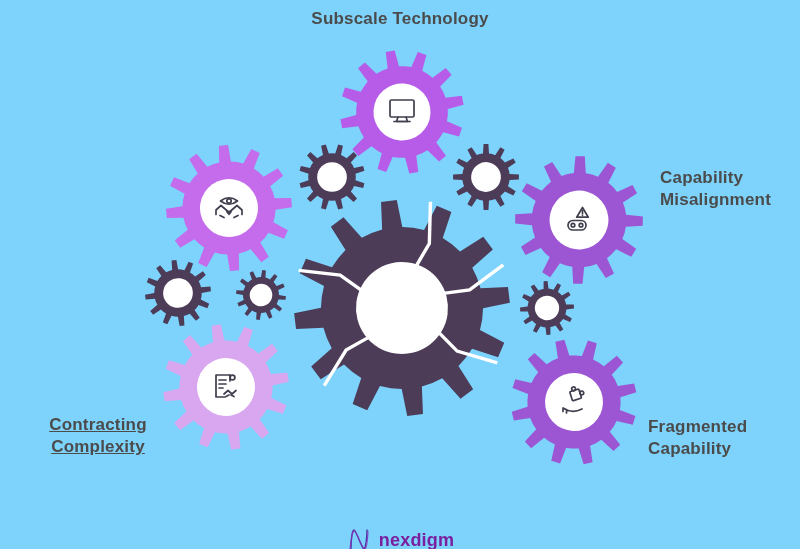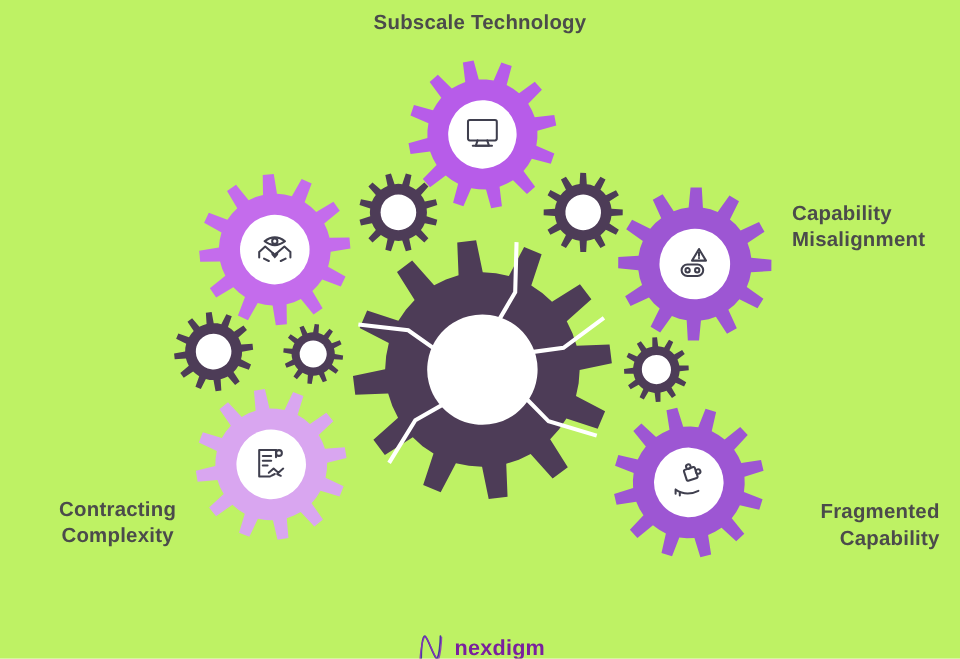--- a/index.html
+++ b/index.html
@@ -1,29 +1,29 @@
 <!DOCTYPE html>
 <html><head>
 <meta charset="utf-8">
 <style>
   html,body{margin:0;padding:0;background:#fff;}
   .canvas{
-    position:relative;width:800px;height:549px;background:#bef264;overflow:hidden;
+    position:relative;width:800px;height:549px;background:#7dd3fc;overflow:hidden;
     font-family:"Liberation Sans","DejaVu Sans",sans-serif;
   }
   #gears{position:absolute;left:0;top:0;}
   .label{
     position:absolute;font-weight:700;font-size:17px;line-height:1.28;
     color:#4b4b4b;letter-spacing:.2px;
   }
   .label.title{left:0;right:0;top:8px;text-align:center;}
   .label.lt{left:22px;top:179px;}
   .label.im{left:660px;top:167px;width:140px;}
-  .label.cc{left:28px;top:414px;width:140px;text-align:center;}
-  .label.fc{left:648px;top:416px;width:135px;text-align:right;}
+  .label.cc{left:28px;top:414px;width:140px;text-align:center;text-decoration:underline;}
+  .label.fc{left:648px;top:416px;width:135px;}
   .footer{
     position:absolute;left:0;right:0;top:525px;display:flex;
     justify-content:center;align-items:center;gap:7px;
   }
   .brand-word{font-weight:700;font-size:18px;color:#7a1f9e;letter-spacing:.2px;}
   svg .ink{stroke:#3f3f4e;fill:none;stroke-width:1.7;stroke-linecap:round;stroke-linejoin:round;}
   svg .fill{fill:#3f3f4e;stroke:none;}
 </style>
 </head>
 <body>

